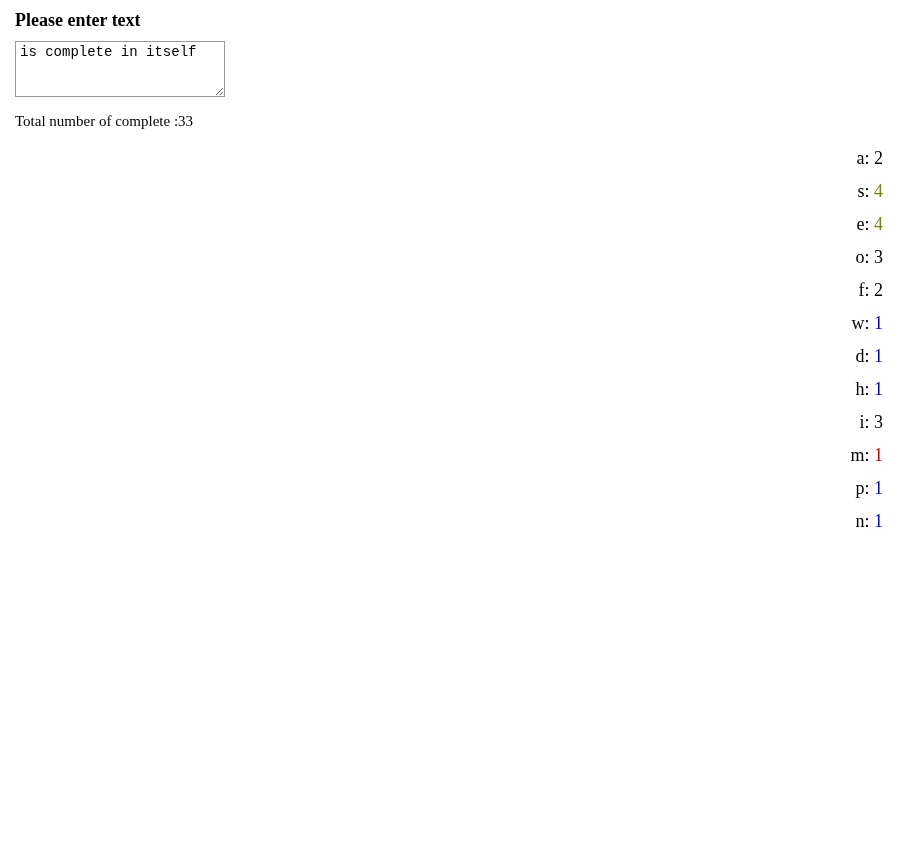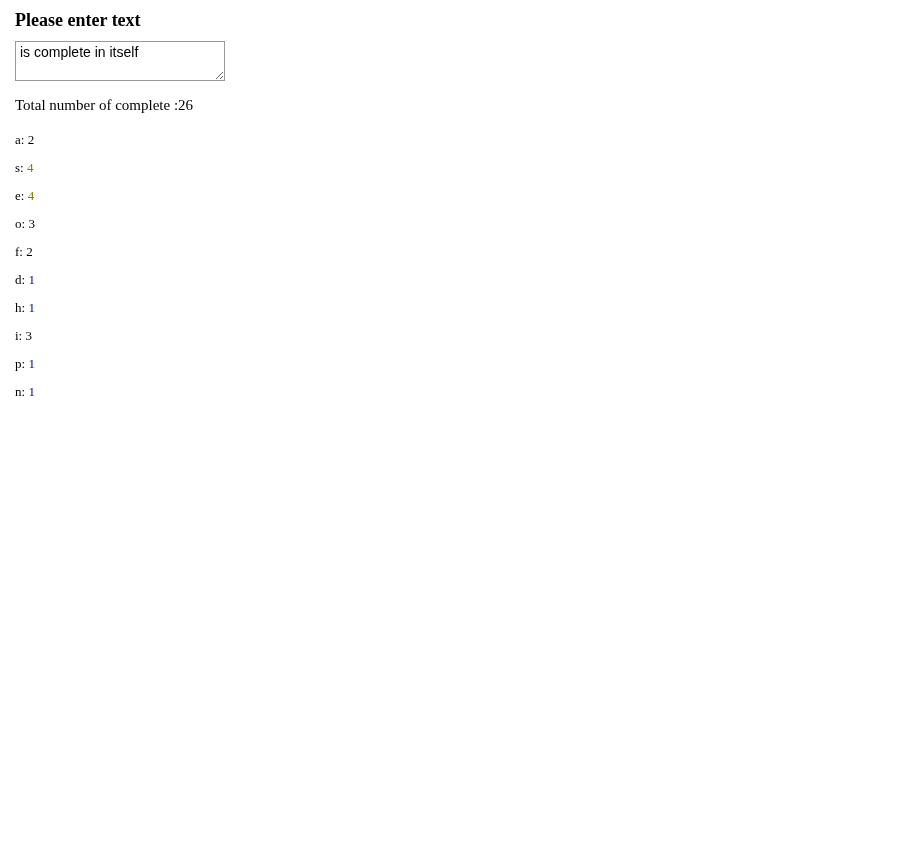--- a/index.html
+++ b/index.html
@@ -19,22 +19,22 @@
     }
 
     .page-title {
       font-size: 18px;
       font-weight: bold;
       margin-bottom: 10px;
     }
 
     .text-input {
       width: 210px;
-      height: 40px;
-      font-family: Liberation Sans, sans-serif;
+      height: 56px;
+      font-family: Liberation Mono, monospace;
       font-size: 14px;
       border: 1px solid #999;
       resize: both;
       padding: 2px 4px;
       overflow: auto;
       margin-bottom: 12px;
     }
 
     .char-total {
       font-size: 15px;
@@ -43,21 +43,22 @@
     }
 
     .char-list {
       list-style: none;
       padding: 0;
       margin: 0;
     }
 
     .char-list li {
       margin-bottom: 12px;
-      font-size: 13px;
+      font-size: 18px;
+      text-align: right;
     }
 
     .char-label {
       color: #000000;
     }
 
     .count-blue {
       color: #0000cc;
     }
 
@@ -76,30 +77,32 @@
 </head>
 <body>
 
 
 
 <h1 class="page-title">Please enter text</h1>
 
 <textarea class="text-input" style="">is complete in itself</textarea>
 
 <div class="char-total">
-  <span>Total number of complete :</span><span>26</span>
+  <span>Total number of complete :</span><span>33</span>
 </div>
 
 <ul class="char-list" id="char-list">
     <li><span class="char-label">a: </span><span class="count-black">2</span></li>
     <li><span class="char-label">s: </span><span class="count-olive">4</span></li>
     <li><span class="char-label">e: </span><span class="count-olive">4</span></li>
     <li><span class="char-label">o: </span><span class="count-black">3</span></li>
     <li><span class="char-label">f: </span><span class="count-black">2</span></li>
+    <li><span class="char-label">w: </span><span class="count-blue">1</span></li>
     <li><span class="char-label">d: </span><span class="count-blue">1</span></li>
     <li><span class="char-label">h: </span><span class="count-blue">1</span></li>
     <li><span class="char-label">i: </span><span class="count-black">3</span></li>
+    <li><span class="char-label">m: </span><span class="count-red">1</span></li>
     <li><span class="char-label">p: </span><span class="count-blue">1</span></li>
     <li><span class="char-label">n: </span><span class="count-blue">1</span></li>
   </ul>
 
 
 
 
 </body></html>

